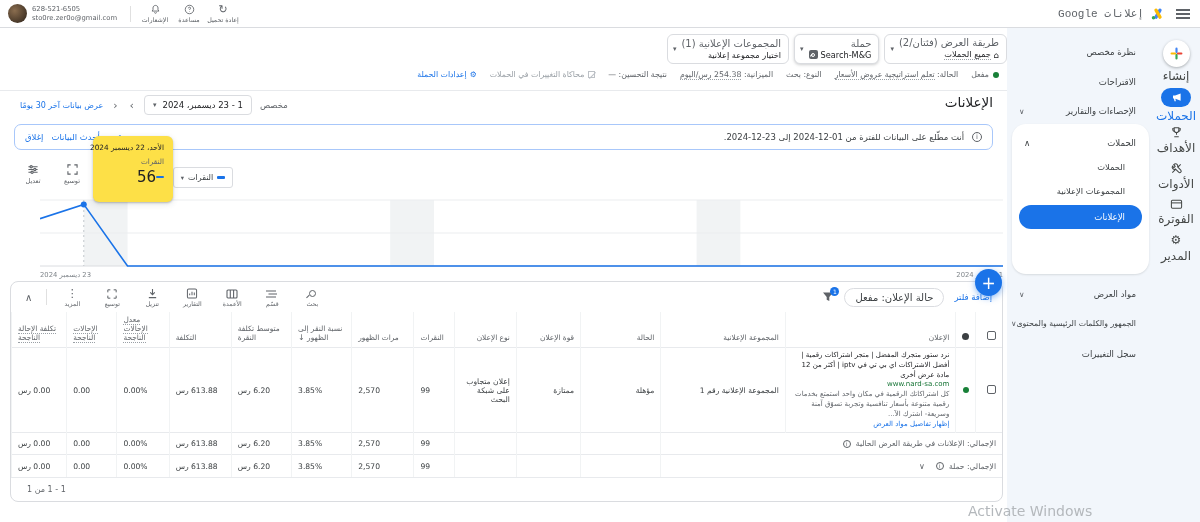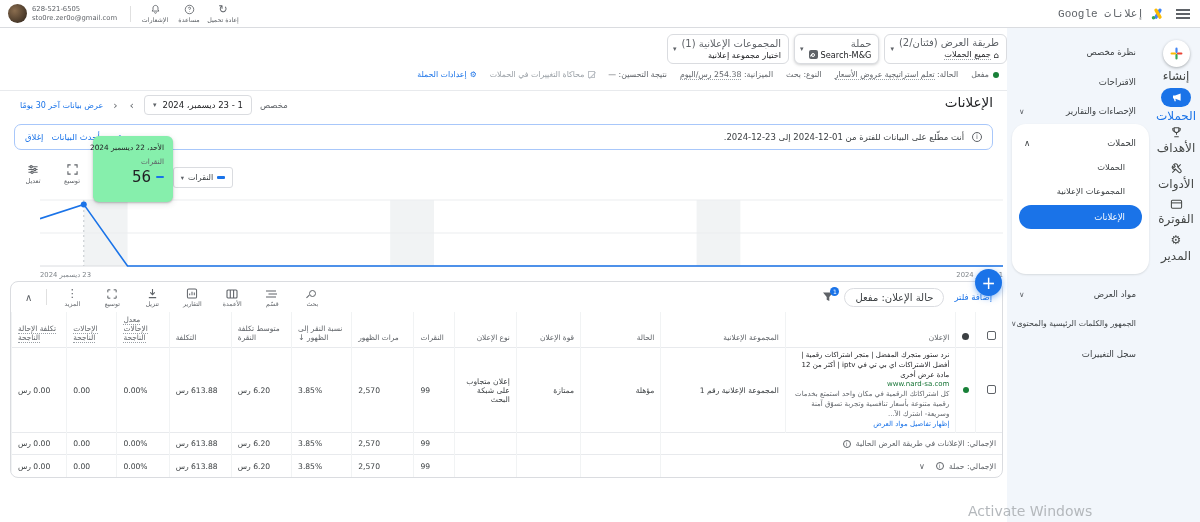--- a/index.html
+++ b/index.html
@@ -56,24 +56,24 @@
   .banner { position:absolute; top:96px; right:14px; left:14px; height:26px; border:1px solid #a8c7fa; border-radius:7px; background:#fff; display:flex; align-items:center; padding:0 10px; gap:8px; font-size:8.5px; color:#3c4043; }
   .info-i { display:inline-flex; width:10px; height:10px; border:1px solid #5f6368; border-radius:50%; font-size:7px; color:#5f6368; align-items:center; justify-content:center; flex:0 0 auto; font-style:normal; }
   .banner .spacer { flex:1; }
   .banner a { font-size:8.5px; cursor:pointer; white-space:nowrap; }
 
   .chart-ctl { position:absolute; top:136px; display:flex; flex-direction:column; align-items:center; gap:2px; color:#5f6368; cursor:pointer; width:34px; }
   .chart-ctl .l { font-size:6.5px; }
   .metric-dd { position:absolute; top:139px; left:173px; width:60px; height:21px; border:1px solid #dadce0; border-radius:3px; background:#fff; display:flex; align-items:center; justify-content:center; gap:4px; font-size:8px; color:#3c4043; cursor:pointer; }
   .dash { width:8px; height:2.4px; background:#1a73e8; border-radius:1px; display:inline-block; }
 
-  .tooltip { position:absolute; top:108px; left:93px; width:80px; height:66px; background:#86efac; border-radius:6px; box-shadow:0 1px 2px rgba(60,64,67,.3), 0 2px 6px rgba(60,64,67,.15); z-index:40; padding:7px 9px; }
+  .tooltip { position:absolute; top:108px; left:93px; width:80px; height:66px; background:#fde047; border-radius:6px; box-shadow:0 1px 2px rgba(60,64,67,.3), 0 2px 6px rgba(60,64,67,.15); z-index:40; padding:7px 9px; }
   .tooltip .d { font-size:7.3px; color:#202124; white-space:nowrap; }
   .tooltip .m { font-size:7.3px; color:#5f6368; margin-top:5px; }
-  .tooltip .vrow { display:flex; align-items:center; gap:5px; margin-top:2px; }
+  .tooltip .vrow { display:flex; align-items:center; margin-top:2px; }
   .tooltip .v { font-size:15px; color:#202124; }
 
   .chartwrap { position:absolute; top:170px; left:40px; width:963px; height:70px; }
   .ylab { position:absolute; font-size:6.8px; color:#80868b; left:1007px; width:18px; }
   .xlabels { position:absolute; top:243px; left:40px; width:963px; display:flex; justify-content:space-between; direction:ltr; font-size:6.8px; color:#80868b; }
 
   .fab { position:absolute; top:241px; left:975px; width:27px; height:27px; border-radius:50%; background:#1a73e8; color:#fff; display:flex; align-items:center; justify-content:center; font-size:17px; box-shadow:0 2px 6px rgba(26,115,232,.5); cursor:pointer; z-index:50; }
 
   
   .tcard { position:absolute; top:253px; left:10px; width:993px; background:#fff; border:1px solid #dadce0; border-radius:8px; overflow:hidden; }
@@ -469,20 +469,23 @@
             <td class="num">2,570</td>
             <td class="num">3.85%</td>
             <td class="num">6.20 رس</td>
             <td class="num">613.88 رس</td>
             <td class="num">0.00%</td>
             <td class="num">0.00</td>
             <td class="num">0.00 رس</td>
           </tr>
         </tbody>
       </table>
+      <div class="tfoot" style="direction:ltr">
+        <span class="pag" dir="rtl">1 - 1 من 1</span>
+      </div>
     </div>
   </div>
 
   <div class="sidebar">
     <div class="navcol">
       <div class="srow" style="top:16px">
           <span>نظرة مخصص</span>
         </div>
       <div class="srow" style="top:46px">
           <span>الاقتراحات</span>

